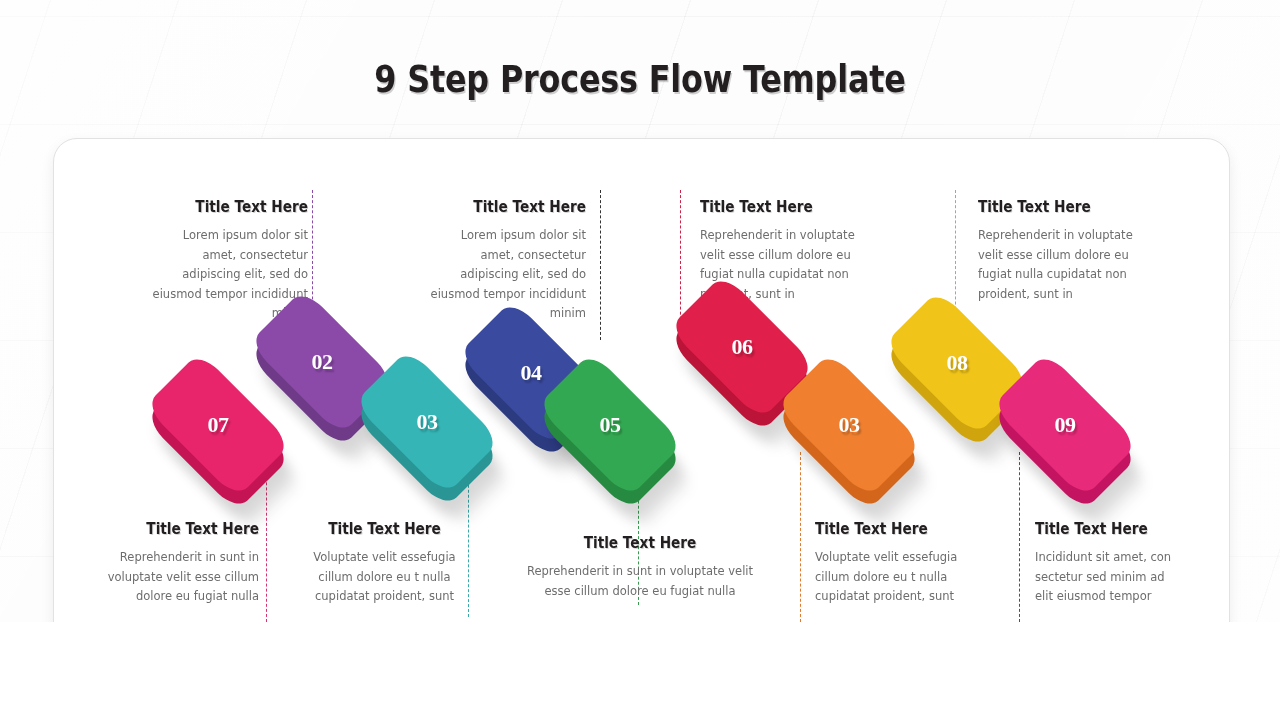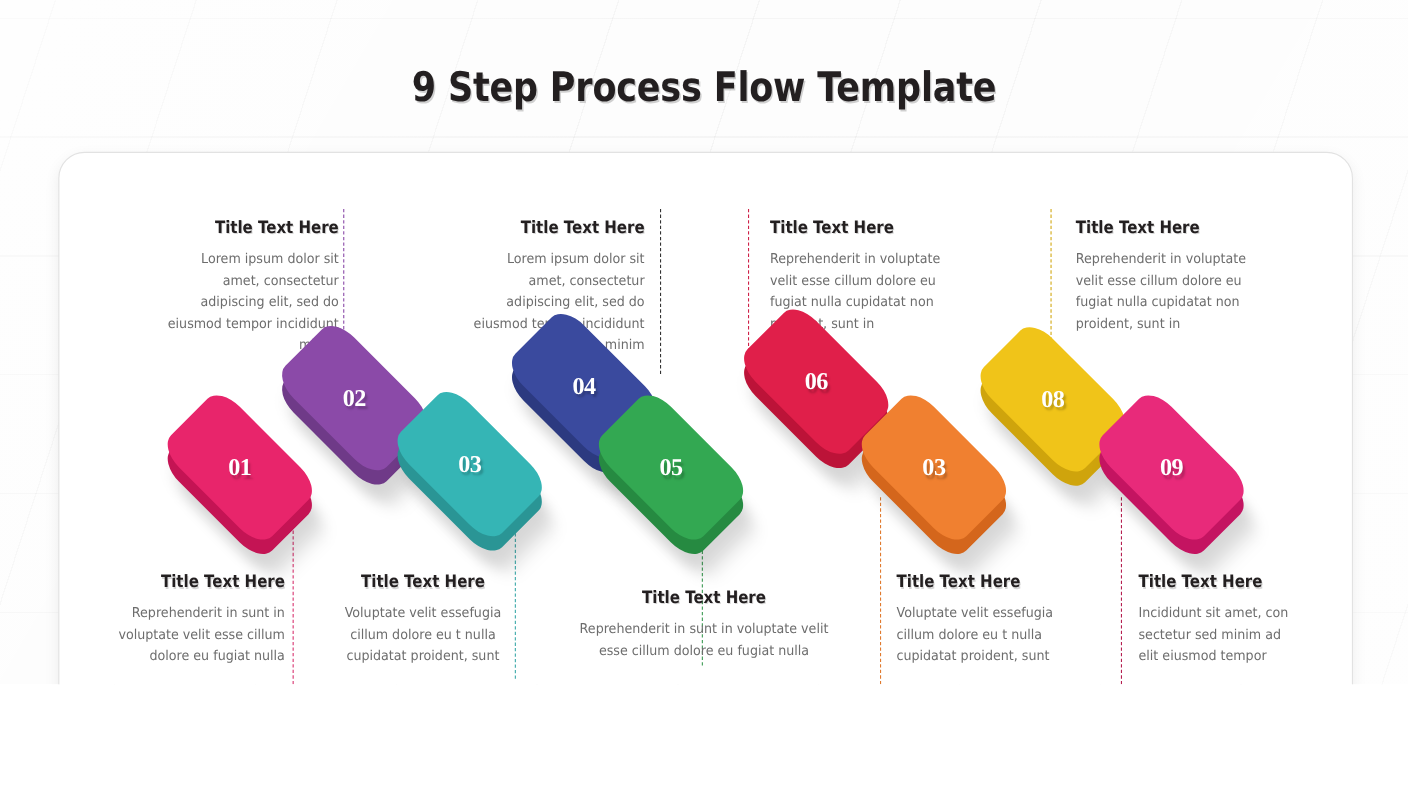--- a/index.html
+++ b/index.html
@@ -224,35 +224,35 @@
       <div class="textblock" style="left: 1035px; top: 520px; width: 160px;">
         <div class="tb-title al-left">Title Text Here</div>
         <div class="tb-body al-left">Incididunt sit amet, con sectetur sed minim ad elit eiusmod tempor</div>
       </div>
     </div>
   <div id="diamonds">
       <div class="diamond" style="left: 153px; top: 360px; z-index: 10;">
         <div class="dia-shadow"></div>
         <div class="dia-side" style="background: rgb(196, 20, 84);"></div>
         <div class="dia-top" style="background: rgb(232, 37, 107);"></div>
-        <div class="dia-num">01</div>
+        <div class="dia-num">07</div>
       </div>
       <div class="diamond" style="left: 257px; top: 297px; z-index: 11;">
         <div class="dia-shadow"></div>
         <div class="dia-side" style="background: rgb(111, 58, 136);"></div>
         <div class="dia-top" style="background: rgb(139, 74, 168);"></div>
         <div class="dia-num">02</div>
       </div>
       <div class="diamond" style="left: 362px; top: 357px; z-index: 12; text-align: right;">
         <div class="dia-shadow"></div>
         <div class="dia-side" style="background: rgb(42, 149, 149);"></div>
         <div class="dia-top" style="background: rgb(53, 181, 181);"></div>
         <div class="dia-num">03</div>
       </div>
-      <div class="diamond" style="left: 466px; top: 286px; z-index: 13;">
+      <div class="diamond" style="left: 466px; top: 308px; z-index: 13;">
         <div class="dia-shadow"></div>
         <div class="dia-side" style="background: rgb(44, 58, 128);"></div>
         <div class="dia-top" style="background: rgb(58, 74, 158);"></div>
         <div class="dia-num">04</div>
       </div>
       <div class="diamond" style="left: 545px; top: 360px; z-index: 14;">
         <div class="dia-shadow"></div>
         <div class="dia-side" style="background: rgb(38, 138, 65);"></div>
         <div class="dia-top" style="background: rgb(51, 168, 82);"></div>
         <div class="dia-num">05</div>

